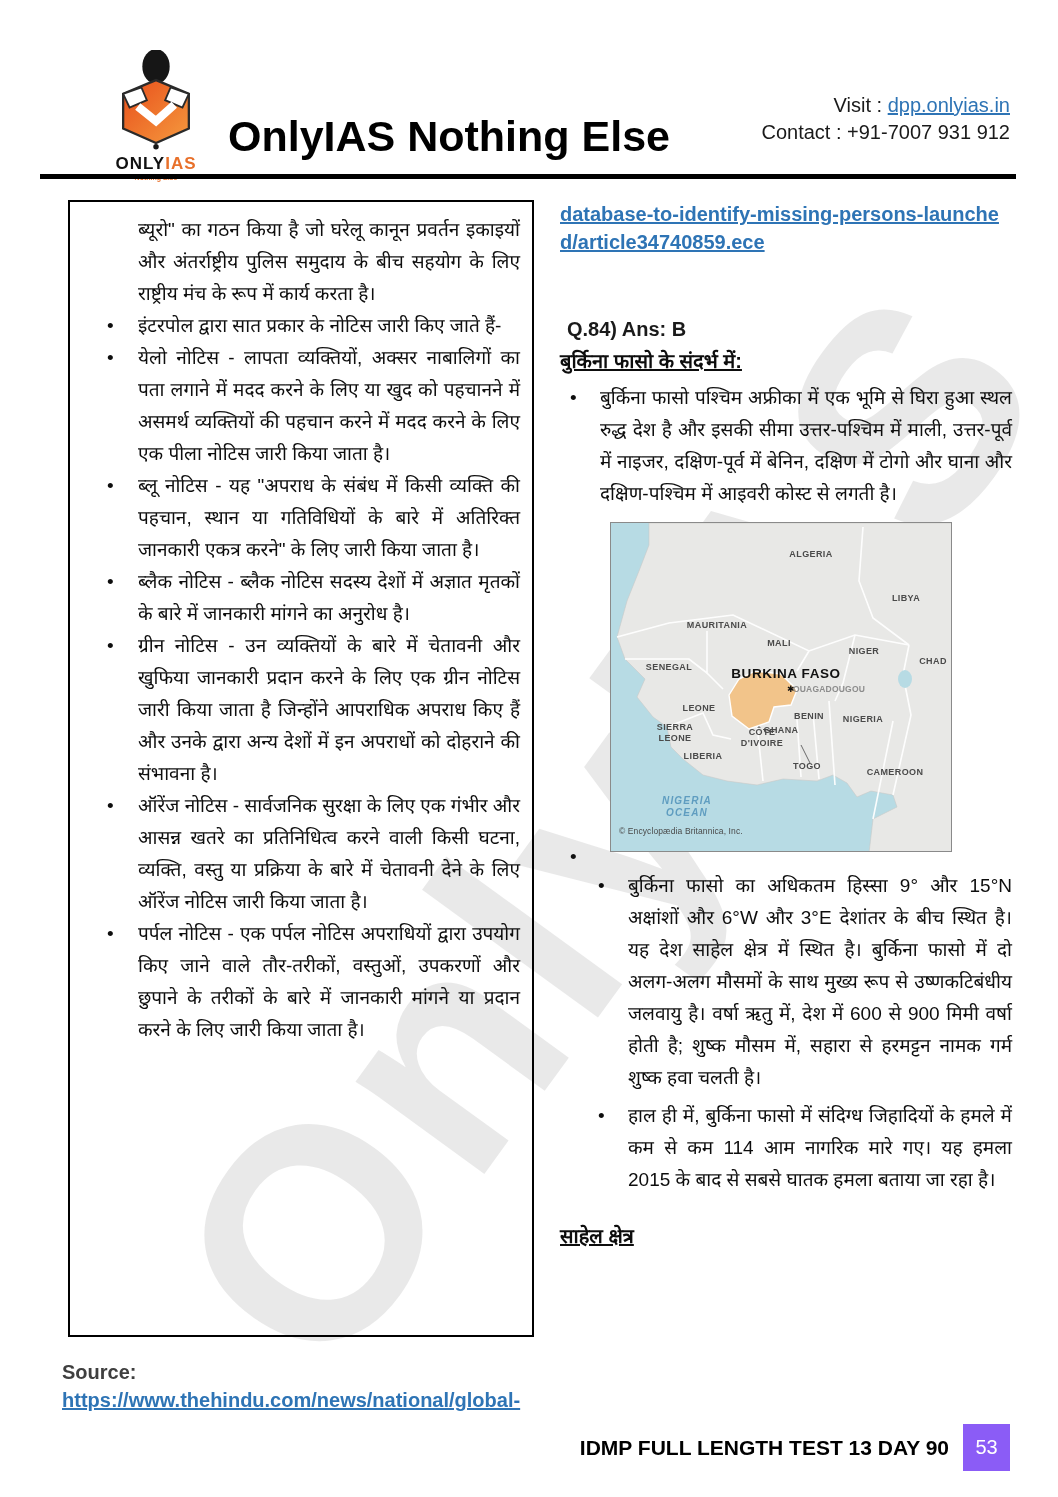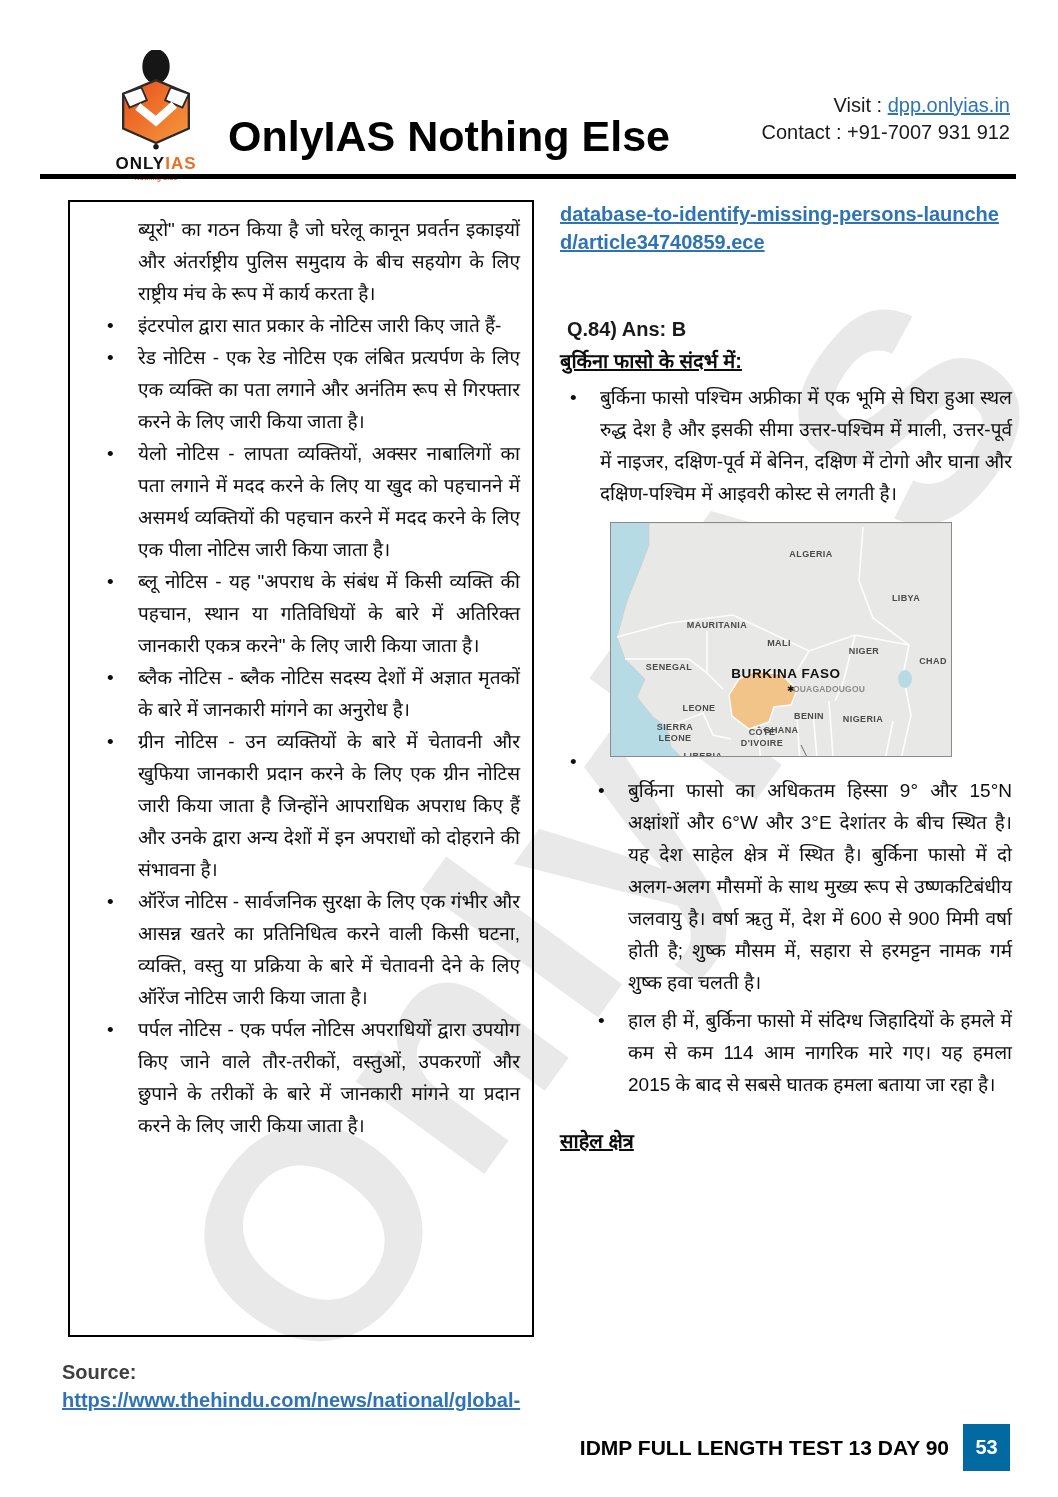--- a/index.html
+++ b/index.html
@@ -50,38 +50,38 @@
   .rhead { font-weight:bold; font-size:20px; text-decoration:underline; margin-top:6px; color:#0d0d0d; }
   .rli { position:relative; padding-left:40px; margin-top:8px; }
   .rli::before { content:"•"; position:absolute; left:10px; top:0; font-size:19px; }
   .rli2 { position:relative; padding-left:68px; margin-top:6px; }
   .rli2::before { content:"•"; position:absolute; left:38px; top:0; font-size:19px; }
   .emptyli { position:relative; height:18px; margin-top:-14px; }
   .emptyli::before { content:"•"; position:absolute; left:10px; top:0; font-size:19px; }
   .sect { font-weight:bold; font-size:20px; text-decoration:underline; margin-top:26px; color:#0d0d0d; }
   
   .map {
-    position:relative; margin:12px 0 8px 50px; width:342px; height:235px;
+    position:relative; margin:12px 0 8px 50px; width:342px; height:330px;
     border:1px solid #8a8a8a; background:#b7dbe4; overflow:hidden;
   }
   .map svg { position:absolute; left:0; top:0; }
   .map-label {
     position:absolute; transform:translateX(-50%); font-size:9px; font-weight:bold;
     color:#4a4a4a; white-space:pre-line; text-align:center; line-height:1.2; letter-spacing:0.4px;
   }
   .map-label.bf { font-size:13.5px; color:#111; letter-spacing:0.6px; }
   .map-label.capital { color:#8c8c8c; font-size:8.5px; letter-spacing:0.2px; }
   .map-label.star { color:#111; font-size:9px; }
   .map-label.ocean { color:#5f9dc0; font-style:italic; font-size:10px; letter-spacing:1.2px; }
   .map-label.credit { transform:none; color:#4a4a4a; font-weight:normal; font-size:8.5px; letter-spacing:0.1px; }
   
   .footer { position:absolute; right:48px; top:1424px; z-index:2; display:flex; align-items:center; }
   .footer-text { font-weight:bold; font-size:21px; color:#000; margin-right:14px; }
   .pagenum {
-    width:47px; height:47px; background:#0369a1; color:#fff; font-weight:bold; font-size:20px;
+    width:47px; height:47px; background:#8b5cf6; color:#fff; font-weight:normal; font-size:20px;
     display:flex; align-items:center; justify-content:center;
   }
 </style>
 </head>
 <body>
 
 <div class="page">
 
   <div class="watermark">OnlyIAS</div>
 
@@ -112,21 +112,20 @@
       <div><span>Visit : </span><a href="#">dpp.onlyias.in</a></div>
       <div>Contact : +91-7007 931 912</div>
     </div>
 
     <div class="hrule"></div>
   </div>
 
   <div class="leftbox">
     <div class="hindi intro">ब्यूरो" का गठन किया है जो घरेलू कानून प्रवर्तन इकाइयों और अंतर्राष्ट्रीय पुलिस समुदाय के बीच सहयोग के लिए राष्ट्रीय मंच के रूप में कार्य करता है।</div>
     <div class="hindi li">इंटरपोल द्वारा सात प्रकार के नोटिस जारी किए जाते हैं-</div>
-    <div class="hindi li">रेड नोटिस - एक रेड नोटिस एक लंबित प्रत्यर्पण के लिए एक व्यक्ति का पता लगाने और अनंतिम रूप से गिरफ्तार करने के लिए जारी किया जाता है।</div>
     <div class="hindi li">येलो नोटिस - लापता व्यक्तियों, अक्सर नाबालिगों का पता लगाने में मदद करने के लिए या खुद को पहचानने में असमर्थ व्यक्तियों की पहचान करने में मदद करने के लिए एक पीला नोटिस जारी किया जाता है।</div>
     <div class="hindi li">ब्लू नोटिस - यह "अपराध के संबंध में किसी व्यक्ति की पहचान, स्थान या गतिविधियों के बारे में अतिरिक्त जानकारी एकत्र करने" के लिए जारी किया जाता है।</div>
     <div class="hindi li">ब्लैक नोटिस - ब्लैक नोटिस सदस्य देशों में अज्ञात मृतकों के बारे में जानकारी मांगने का अनुरोध है।</div>
     <div class="hindi li">ग्रीन नोटिस - उन व्यक्तियों के बारे में चेतावनी और खुफिया जानकारी प्रदान करने के लिए एक ग्रीन नोटिस जारी किया जाता है जिन्होंने आपराधिक अपराध किए हैं और उनके द्वारा अन्य देशों में इन अपराधों को दोहराने की संभावना है।</div>
     <div class="hindi li">ऑरेंज नोटिस - सार्वजनिक सुरक्षा के लिए एक गंभीर और आसन्न खतरे का प्रतिनिधित्व करने वाली किसी घटना, व्यक्ति, वस्तु या प्रक्रिया के बारे में चेतावनी देने के लिए ऑरेंज नोटिस जारी किया जाता है।</div>
     <div class="hindi li">पर्पल नोटिस - एक पर्पल नोटिस अपराधियों द्वारा उपयोग किए जाने वाले तौर-तरीकों, वस्तुओं, उपकरणों और छुपाने के तरीकों के बारे में जानकारी मांगने या प्रदान करने के लिए जारी किया जाता है।</div>
   </div>
 
   <div class="source">
     <div class="lbl">Source:</div>

